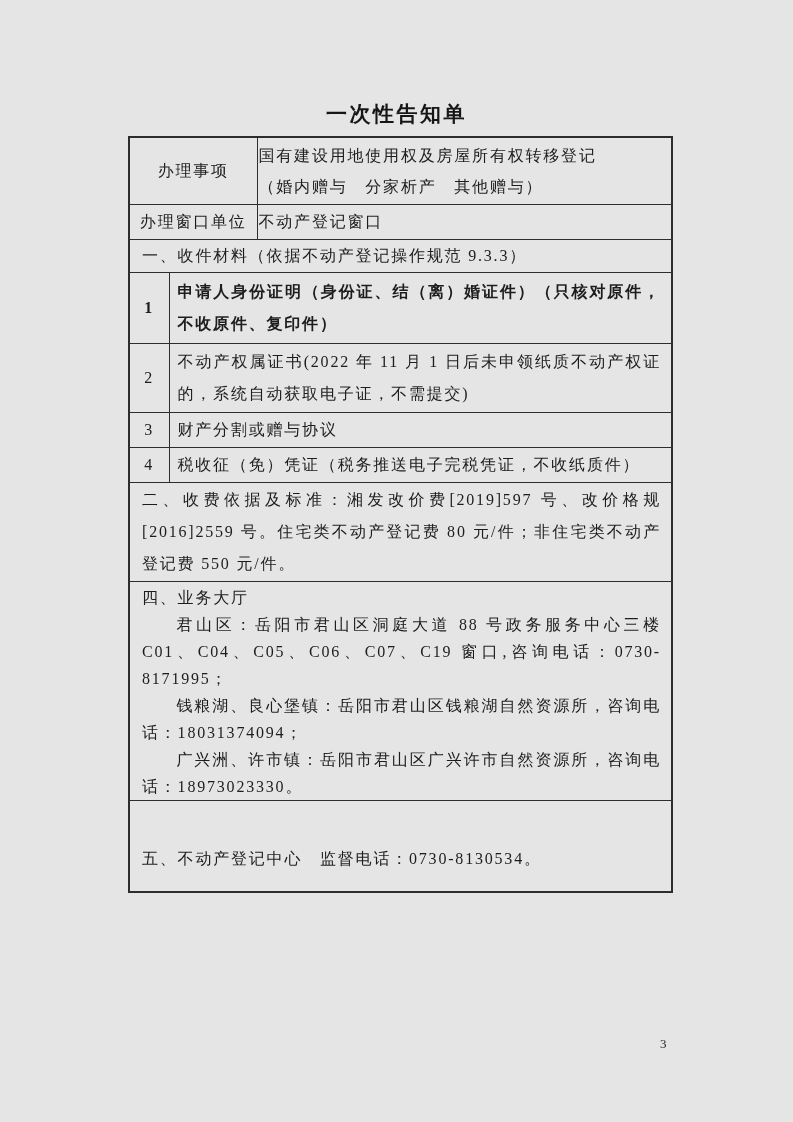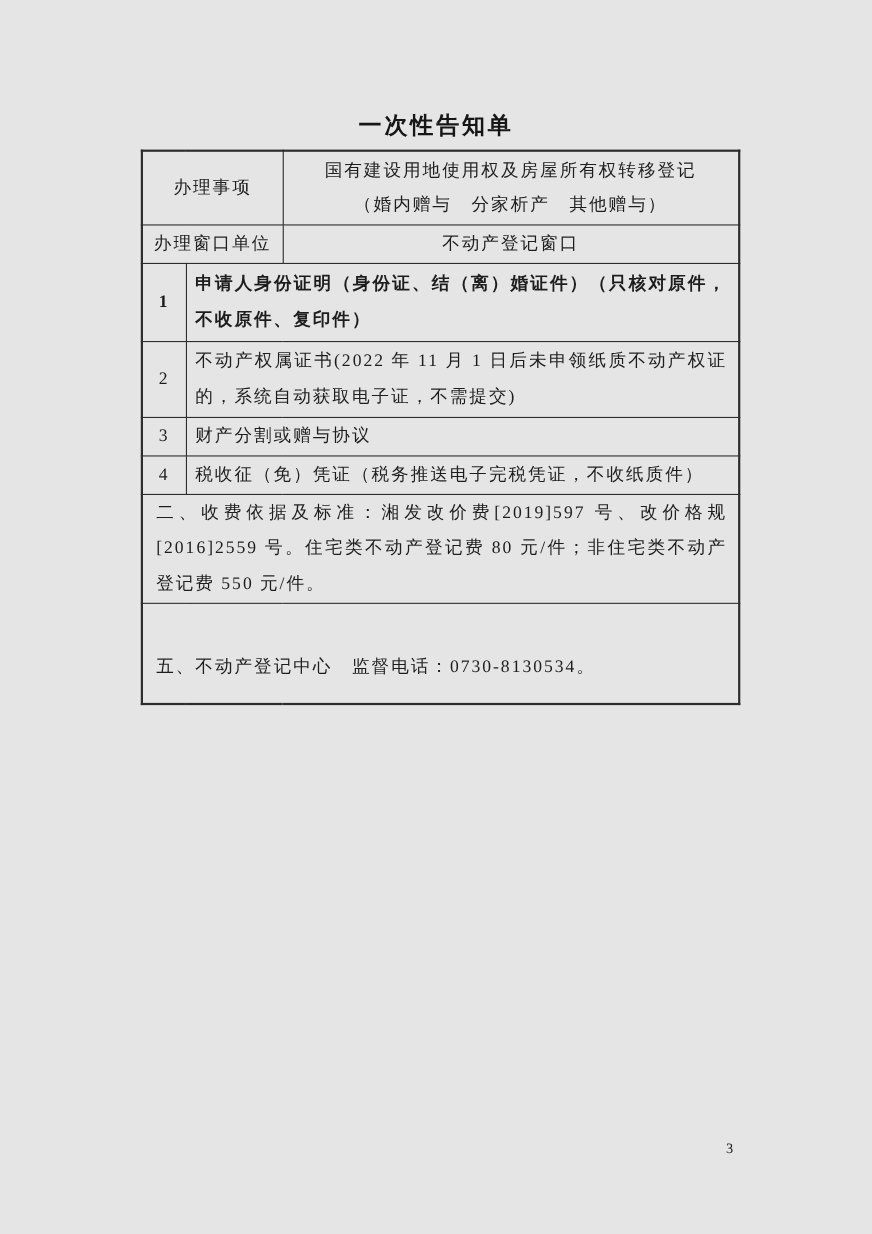--- a/index.html
+++ b/index.html
@@ -39,21 +39,21 @@
   table.notice td {
     border: 1.5px solid #2d2d2d;
     font-size: 16px;
     letter-spacing: 1.8px;
     line-height: 32px;
     vertical-align: middle;
     color: #1d1d1d;
     overflow: hidden;
   }
   td.lbl   { text-align: center; }
-  td.val   { text-align: center; }
+  td.val   { }
   td.num   { text-align: center; }
   td.sec   { padding: 0 10px 0 12px; }
   td.mat   { padding: 0 10px 0 8px; line-height: 33px; text-align: justify; }
   .r-matter td { height: 64px; }
   .r-matter .val div { line-height: 31px; }
   .r-window td { height: 32px; }
   .r-sec1 td  { height: 32px; }
   .r-mat1 td  { height: 68px; font-weight: bold; }
   .r-mat2 td  { height: 66px; }
   .r-mat3 td  { height: 32px; }
@@ -99,20 +99,23 @@
         <div>国有建设用地使用权及房屋所有权转移登记</div>
         <div>（婚内赠与　分家析产　其他赠与）</div>
       </td>
     </tr>
 
     <tr class="r-window">
       <td colspan="2" class="lbl">办理窗口单位</td>
       <td class="val">不动产登记窗口</td>
     </tr>
 
+    <tr class="r-sec1">
+      <td colspan="3" class="sec">一、收件材料（依据不动产登记操作规范 9.3.3）</td>
+    </tr>
 
     <tr class="r-mat1">
       <td class="num">1</td>
       <td colspan="2" class="mat">申请人身份证明（身份证、结（离）婚证件）（只核对原件，不收原件、复印件）</td>
     </tr>
     <tr class="r-mat2">
       <td class="num">2</td>
       <td colspan="2" class="mat">不动产权属证书(2022 年 11 月 1 日后未申领纸质不动产权证的，系统自动获取电子证，不需提交)</td>
     </tr>
     <tr class="r-mat3">
@@ -122,20 +125,28 @@
     <tr class="r-mat4">
       <td class="num">4</td>
       <td colspan="2" class="mat">税收征（免）凭证（税务推送电子完税凭证，不收纸质件）</td>
     </tr>
 
     <tr class="r-sec2">
       <td colspan="3" class="sec">二、收费依据及标准：湘发改价费[2019]597 号、改价格规[2016]2559 号。住宅类不动产登记费 80 元/件；非住宅类不动产登记费 550 元/件。</td>
     </tr>
 
 
+    <tr class="r-sec4">
+      <td colspan="3" class="sec">
+        <div class="sec4-head">四、业务大厅</div>
+        <p>君山区：岳阳市君山区洞庭大道 88 号政务服务中心三楼 C01、C04、C05、C06、C07、C19 窗口,咨询电话：0730-8171995；</p>
+        <p>钱粮湖、良心堡镇：岳阳市君山区钱粮湖自然资源所，咨询电话：18031374094；</p>
+        <p>广兴洲、许市镇：岳阳市君山区广兴许市自然资源所，咨询电话：18973023330。</p>
+      </td>
+    </tr>
 
     <tr class="r-sec5">
       <td colspan="3" class="sec">五、不动产登记中心　监督电话：0730-8130534。</td>
     </tr>
   </tbody>
     </table>
 
   <div class="page-number">3</div>
 
 </div>

